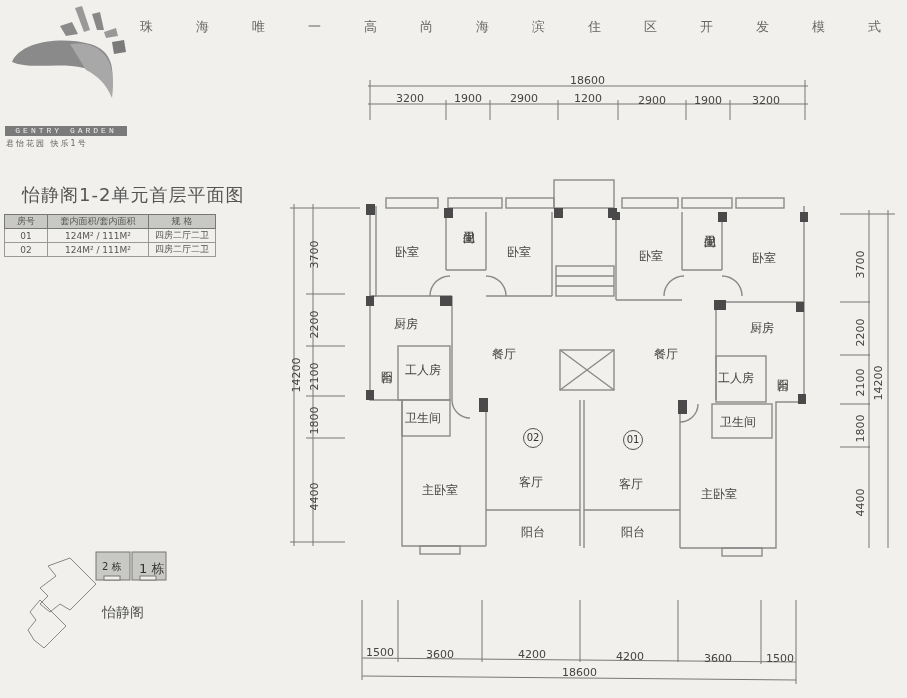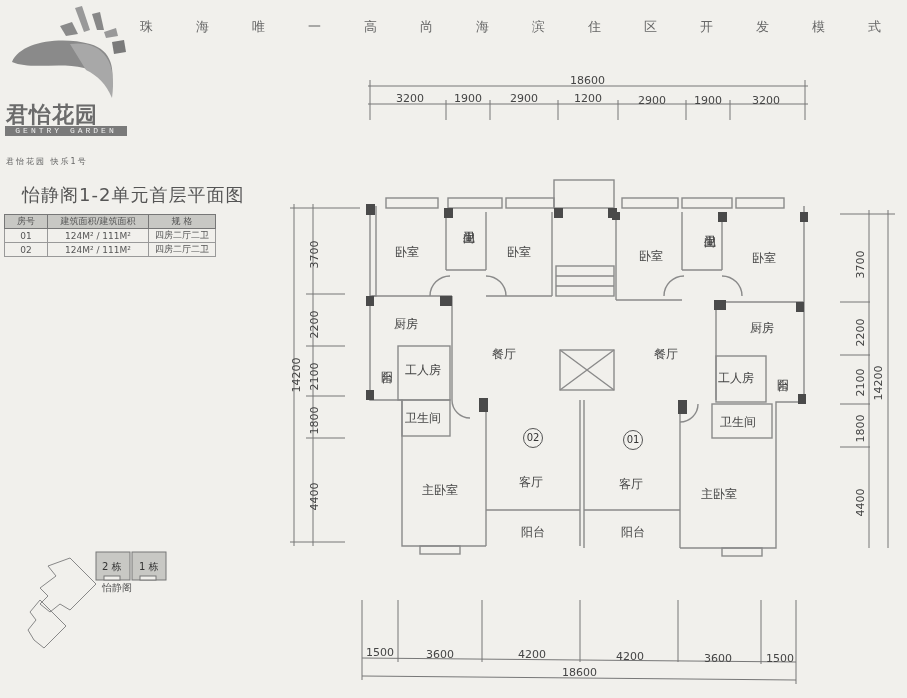--- a/index.html
+++ b/index.html
@@ -3,62 +3,61 @@
 <meta charset="utf-8">
 <style>
   html,body{margin:0;padding:0;}
   body{width:907px;height:698px;background:#f1f0ec;position:relative;overflow:hidden;font-family:"DejaVu Sans",sans-serif;color:#4a4a4a;}
   .abs{position:absolute;}
   .slogan{top:18px;left:140px;width:800px;font-size:13px;color:#666;}
   .slogan span{display:inline-block;width:56px;}
   .logo{left:0;top:0;width:130px;height:152px;}
   .logo-cn{left:6px;top:100px;font-size:22px;font-weight:bold;color:#6b6b6b;letter-spacing:1px;}
   .logo-en{left:5px;top:126px;width:122px;height:10px;background:#7a7a7a;color:#eee;font-size:8px;line-height:10px;text-align:center;letter-spacing:3px;font-family:Liberation Mono, monospace;}
-  .logo-sub{left:6px;top:138px;font-size:8px;color:#666;letter-spacing:2px;margin-top:18px;}
+  .logo-sub{left:6px;top:138px;font-size:8px;color:#666;letter-spacing:2px;}
   .plan-title{left:22px;top:183px;font-size:18px;color:#555;letter-spacing:1px;}
   table.spec{position:absolute;left:4px;top:214px;border-collapse:collapse;font-size:9px;color:#555;}
   table.spec th{background:#c8c8c4;font-weight:normal;border:1px solid #777;padding:0 4px;height:13px;}
   table.spec td{border:1px solid #999;padding:0 4px;height:13px;text-align:center;}
   .dim{font-size:11px;color:#444;}
   .vdim{font-size:11px;color:#444;transform:rotate(-90deg);transform-origin:center;white-space:nowrap;}
   .room{font-size:12px;color:#444;white-space:nowrap;}
   .vroom{font-size:12px;color:#444;writing-mode:vertical-rl;text-orientation:upright;letter-spacing:0;}
   .unit-badge{width:18px;height:18px;border:1px solid #555;border-radius:50%;font-size:10px;text-align:center;line-height:18px;color:#333;}
-  .key-label{left:102px;top:581px;font-size:10px;color:#555;}
+  .key-label{left:102px;top:604px;font-size:14px;color:#555;}
   svg{position:absolute;left:0;top:0;}
 </style>
 </head>
 <body>
 
 <div class="abs slogan">
   <span>珠</span><span>海</span><span>唯</span><span>一</span><span>高</span><span>尚</span><span>海</span><span>滨</span><span>住</span><span>区</span><span>开</span><span>发</span><span>模</span><span>式</span>
 </div>
 
 <div class="abs logo">
   <svg width="130" height="100">
     <path d="M75 8 L82 6 L90 30 L84 32 Z" fill="#999"></path>
     <path d="M92 14 L100 12 L104 30 L97 30 Z" fill="#888"></path>
     <path d="M60 26 L72 22 L78 34 L66 36 Z" fill="#8a8a8a"></path>
     <path d="M104 32 L116 28 L118 36 L106 38 Z" fill="#999"></path>
     <path d="M112 42 L124 40 L126 52 L114 54 Z" fill="#7a7a7a"></path>
     <path d="M12 62 C20 42 60 36 90 44 C112 50 116 70 110 92 C104 80 96 72 84 68 C60 62 30 70 12 62 Z" fill="#8a8a8a"></path>
     <path d="M70 44 C100 40 118 58 112 98 C106 84 98 76 86 70 Z" fill="#a8a8a8"></path>
   </svg>
-  <div class="abs logo-cn">君怡花园</div>
   <div class="abs logo-en">GENTRY GARDEN</div>
   <div class="abs logo-sub">君怡花园 快乐1号</div>
 </div>
 
 <div class="abs plan-title">怡静阁1-2单元首层平面图</div>
 
 <table class="spec">
   <tbody>
       <tr>
     <th style="width:34px">房号</th>
-    <th style="width:92px">建筑面积/建筑面积</th>
+    <th style="width:92px">套内面积/套内面积</th>
     <th style="width:58px">规 格</th>
   </tr>
   <tr>
     <td>01</td>
     <td>124M² / 111M²</td>
     <td>四房二厅二卫</td>
   </tr>
   <tr>
     <td>02</td>
     <td>124M² / 111M²</td>
@@ -246,14 +245,14 @@
 <div class="abs room" style="left:654px;top:346px;">餐厅</div>
 <div class="abs room" style="left:718px;top:370px;">工人房</div>
 <div class="abs vroom" style="left:774px;top:370px;">阳台</div>
 <div class="abs room" style="left:720px;top:414px;">卫生间</div>
 <div class="abs unit-badge" style="left:623px;top:430px;">01</div>
 <div class="abs room" style="left:619px;top:476px;">客厅</div>
 <div class="abs room" style="left:701px;top:486px;">主卧室</div>
 <div class="abs room" style="left:621px;top:524px;">阳台</div>
 
 <div class="abs" style="left:102px;top:560px;font-size:10px;color:#333;">2 栋</div>
-<div class="abs" style="left:139px;top:560px;font-size:10px;color:#333;">1 栋</div>
+<div class="abs" style="left:139px;top:560px;font-size:13px;color:#333;">1 栋</div>
 <div class="abs key-label">怡静阁</div>
 
 </body></html>

